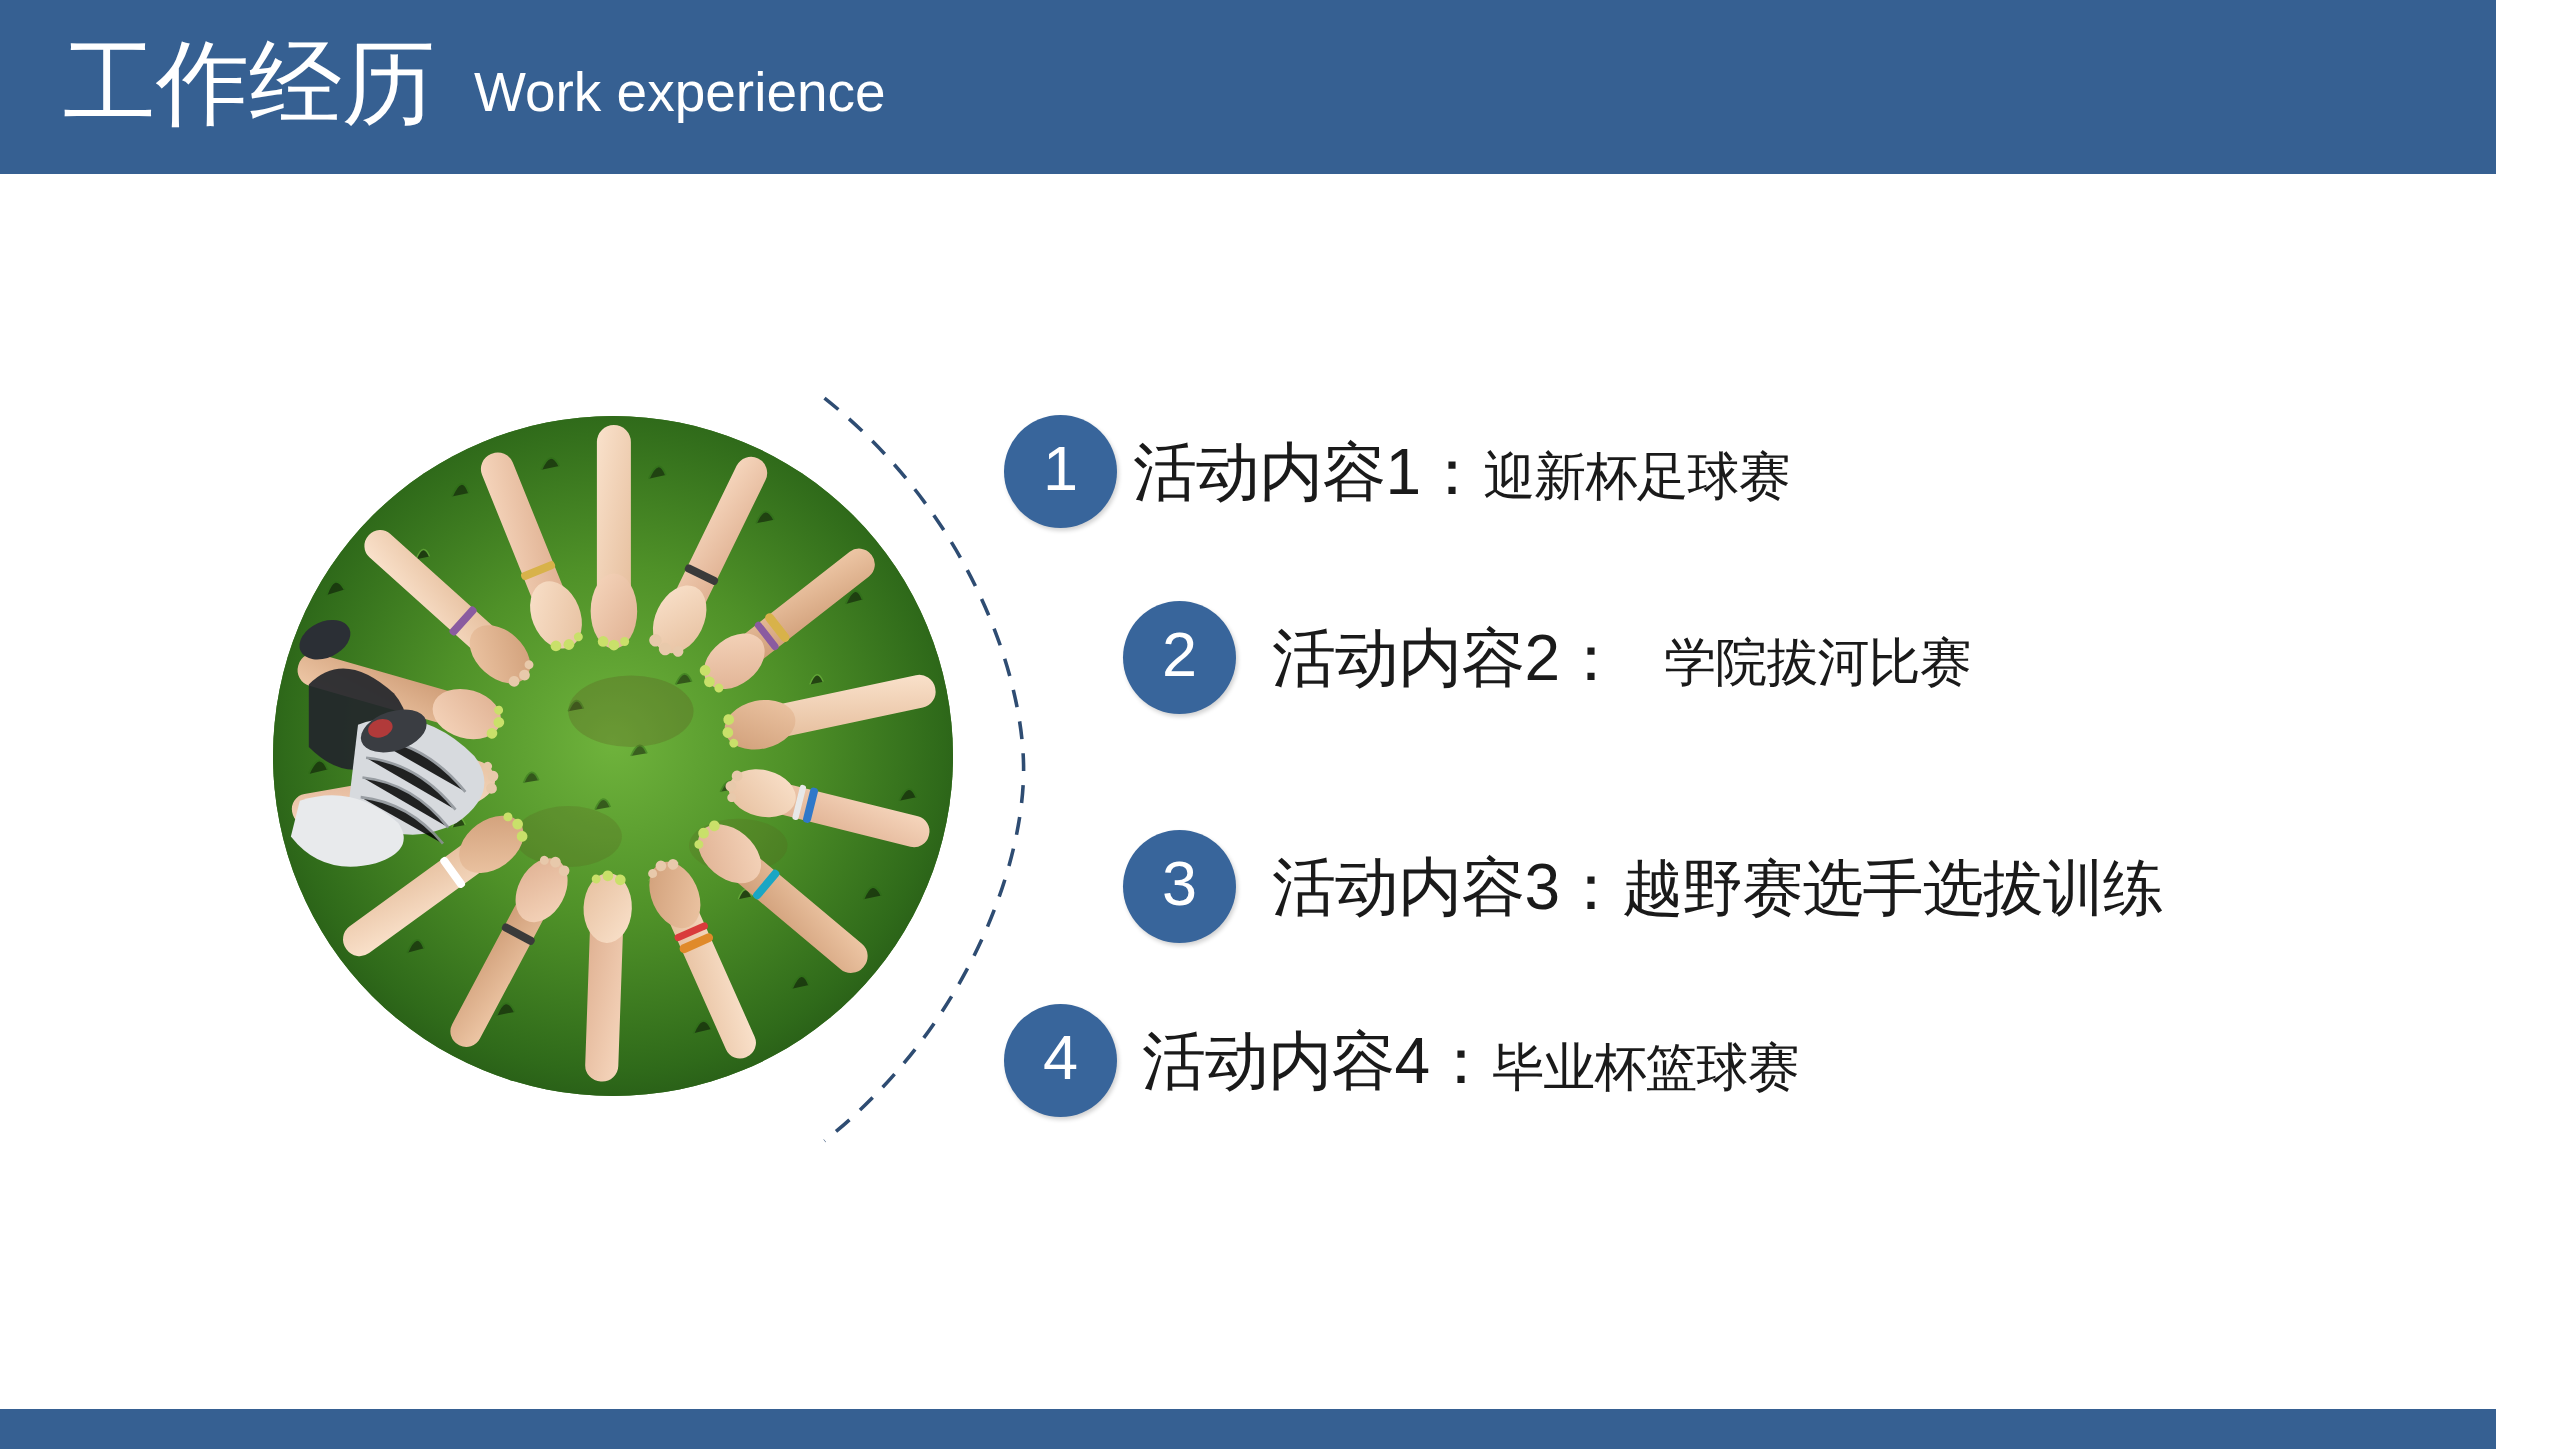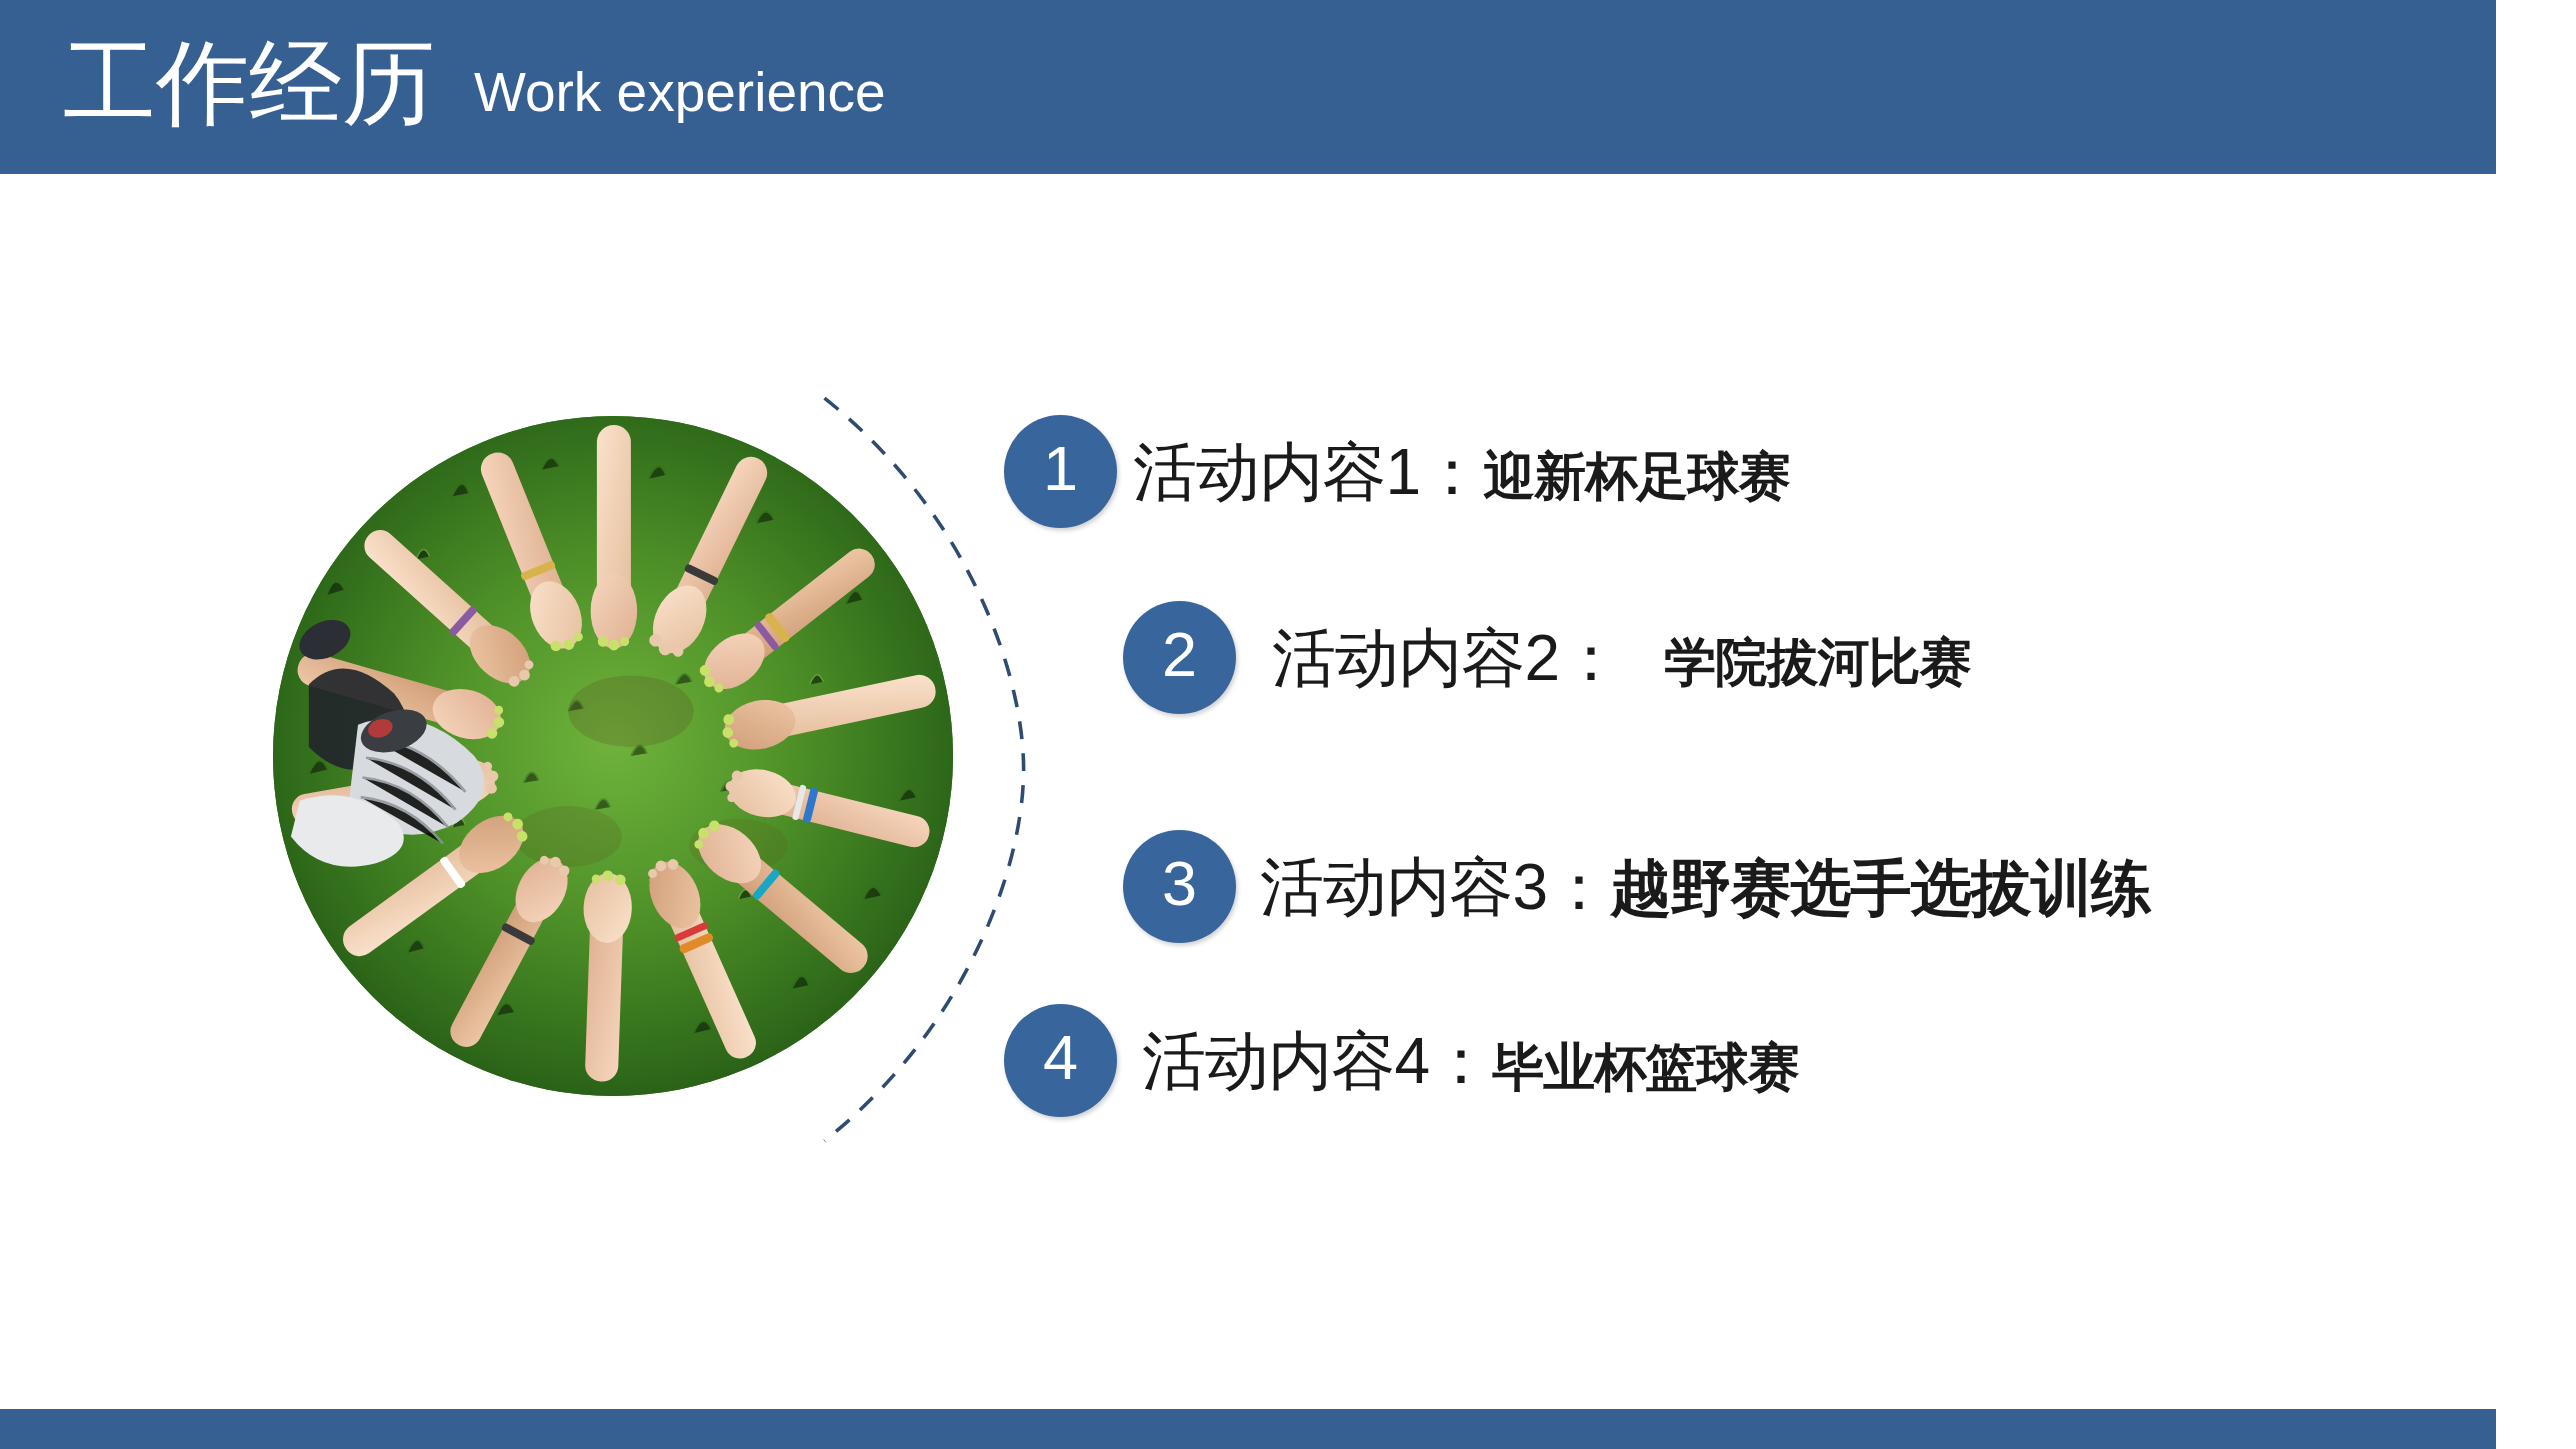--- a/index.html
+++ b/index.html
@@ -131,36 +131,36 @@
   }
   .text-main {
     font-size: 64px;
     line-height: 1;
     font-weight: 400;
     letter-spacing: -0.9px;
   }
   .text-sub {
     font-size: 52px;
     line-height: 1;
-    font-weight: 700;
+    font-weight: 400;
     letter-spacing: -0.9px;
   }
   .text-sub.big {
     font-size: 61px;
   }
 
   
   #item-1 { left: 1004px; top: 415px; }
   #item-1 .item-text { margin-left: 16px; justify-content: flex-end; }
 
   #item-2 { left: 1123px; top: 601px; }
   #item-2 .item-text { margin-left: 36px; gap: 42px; }
 
   #item-3 { left: 1123px; top: 830px; }
-  #item-3 .item-text { margin-left: 24px; }
+  #item-3 .item-text { margin-left: 36px; }
 
   #item-4 { left: 1004px; top: 1004px; }
   #item-4 .item-text { margin-left: 25px; align-items: flex-end; }
 </style>
 </head>
 <body>
 
 <div id="slide">
 
   <div id="header-bar">

